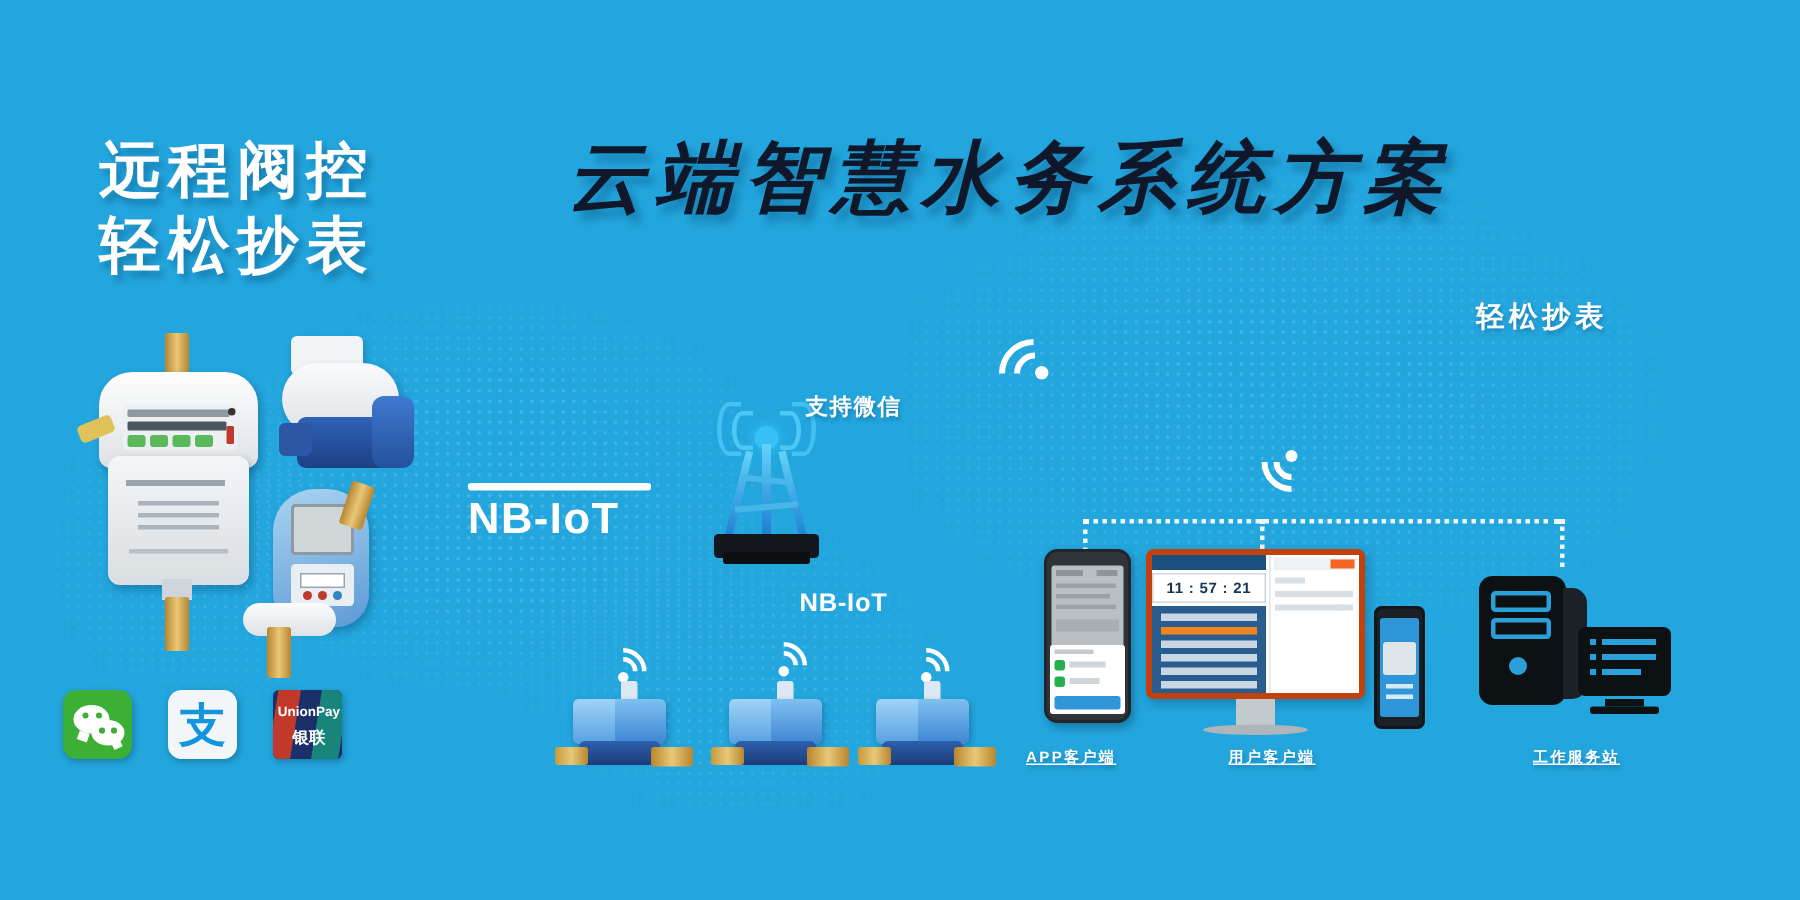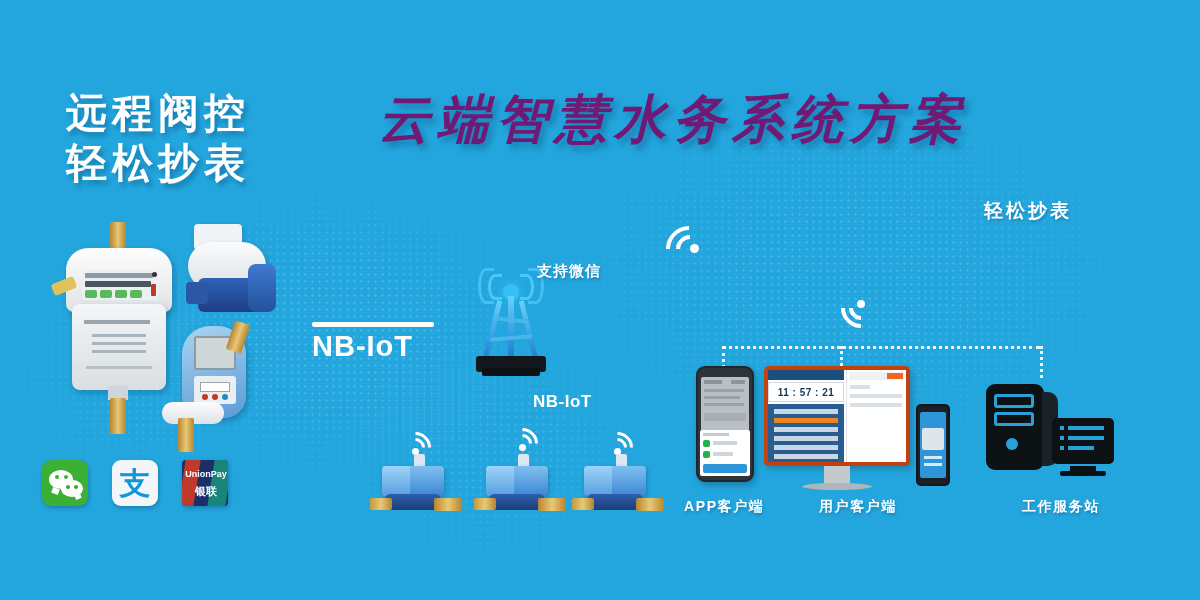--- a/index.html
+++ b/index.html
@@ -24,33 +24,33 @@
   .dots.d4{left:0px;top:240px;width:200px;height:260px;opacity:.35;
     -webkit-mask-image:radial-gradient(ellipse at 70% 50%,#000 20%,transparent 72%);
     mask-image:radial-gradient(ellipse at 70% 50%,#000 20%,transparent 72%);}
 
   .abs{position:absolute;}
 
   
   .slogan{left:66px;top:88px;width:300px;color:#fff;font-weight:bold;
     font-size:41px;letter-spacing:5px;line-height:50px;
     text-shadow:3px 4px 5px rgba(0,60,100,.40);}
-  .title{left:378px;top:84px;color:#701a75;font-weight:bold;font-style:italic;
+  .title{left:378px;top:84px;color:#0f172a;font-weight:bold;font-style:italic;
     font-size:52px;letter-spacing:7px;line-height:70px;white-space:nowrap;
     text-shadow:4px 5px 6px rgba(0,60,100,.38);}
 
   .nbiot-big{left:312px;top:330px;color:#fff;font-weight:bold;font-size:29px;
     letter-spacing:1px;}
   .nbiot-rule{left:312px;top:322px;width:122px;height:5px;background:#fff;border-radius:2px;}
   .nbiot-small{left:533px;top:392px;color:#fff;font-weight:bold;font-size:17px;letter-spacing:.5px;}
 
   .lbl{color:#fff;font-weight:bold;text-shadow:1px 2px 3px rgba(0,60,100,.35);}
   .tower-lbl{left:537px;top:262px;font-size:15px;letter-spacing:1px;}
   .cloud-lbl{left:984px;top:198px;font-size:19px;letter-spacing:3px;}
-  .dev-lbl{font-size:14px;letter-spacing:1.6px;white-space:nowrap;}
+  .dev-lbl{font-size:10px;letter-spacing:1.6px;white-space:nowrap;text-decoration:underline;}
   .pay-cap{left:26px;top:513px;font-size:13.5px;letter-spacing:1.4px;color:#fff;font-weight:bold;}
 
   
   .cloud{left:760px;top:170px;width:220px;height:110px;}
   .cloud i{position:absolute;background:#fff;border-radius:50%;}
   .cloud .c1{left:0;top:48px;width:86px;height:62px;}
   .cloud .c2{left:42px;top:6px;width:96px;height:92px;}
   .cloud .c3{left:104px;top:0px;width:74px;height:70px;}
   .cloud .c4{left:132px;top:36px;width:88px;height:74px;}
   .cloud .c5{left:24px;top:64px;width:176px;height:46px;border-radius:26px;}

